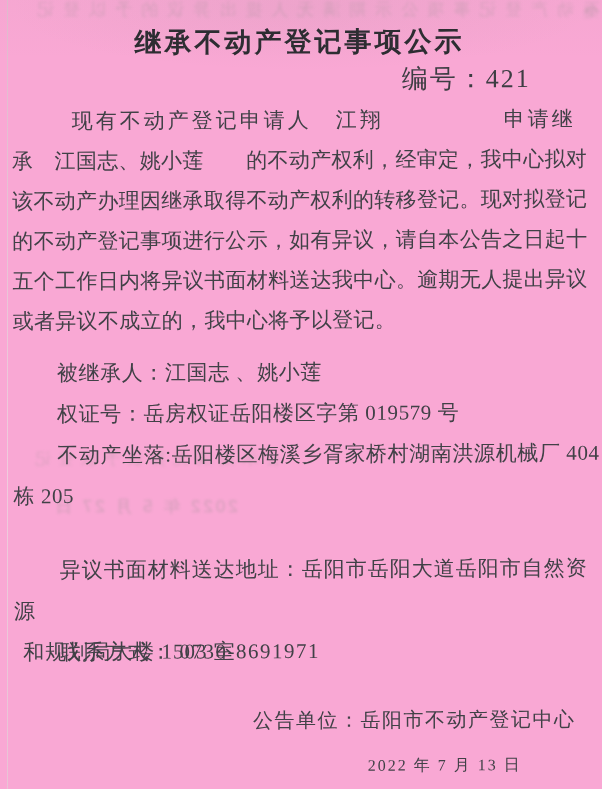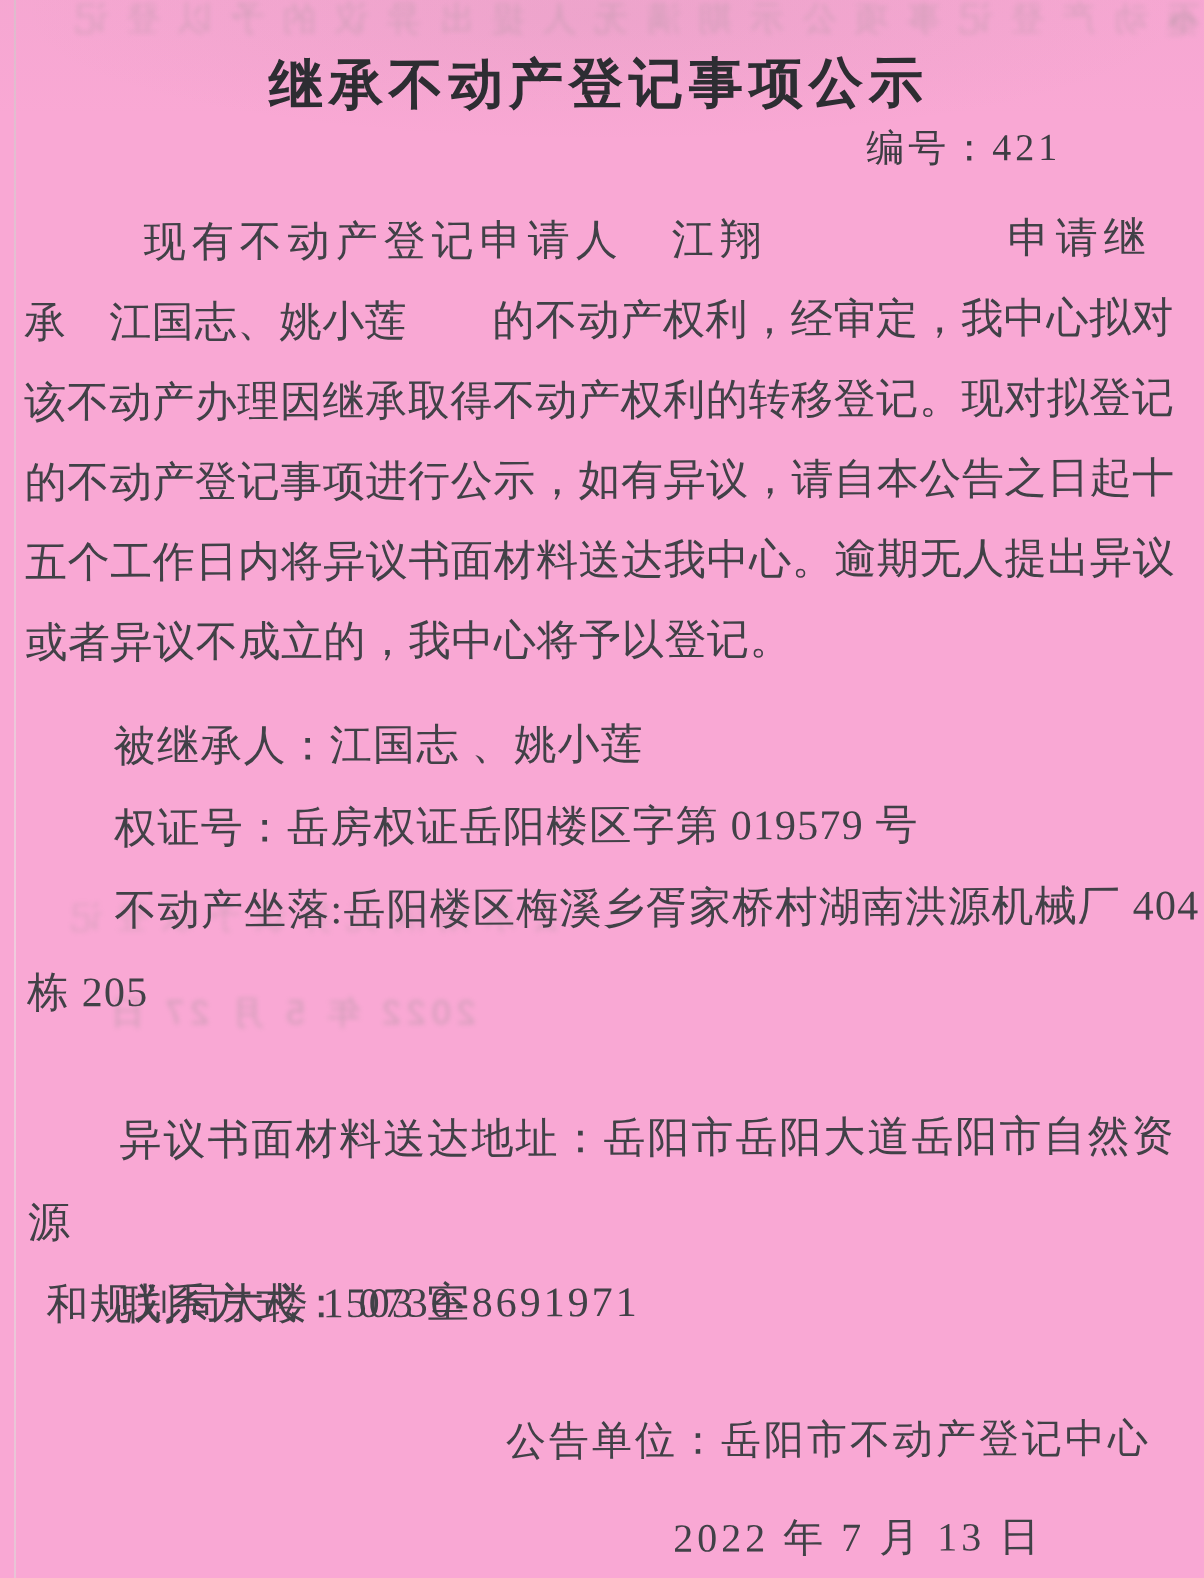--- a/index.html
+++ b/index.html
@@ -38,21 +38,21 @@
     text-align: center;
     font-family: "Liberation Sans", "DejaVu Sans", sans-serif;
     font-weight: 700;
     font-size: 27px;
     letter-spacing: 3px;
     color: #2d2d32;
   }
   .doc-no {
     position: absolute;
     top: 62px; right: 70px;
-    font-size: 19px;
+    font-size: 26px;
     letter-spacing: 2px;
     color: #3d3d43;
   }
   .paragraph {
     position: absolute;
     top: 100px; left: 13px; right: 11px;
     font-size: 21px;
     line-height: 40px;
     letter-spacing: 0.3px;
   }
@@ -88,21 +88,21 @@
   }
   .footer-issuer {
     position: absolute;
     top: 707px; right: 28px;
     font-size: 20px;
     letter-spacing: 1.5px;
   }
   .footer-date {
     position: absolute;
     top: 756px; right: 82px;
-    font-size: 20px;
+    font-size: 16px;
     letter-spacing: 2px;
   }
   
   .bleed {
     position: absolute;
     color: #8f8f8c;
     filter: blur(1.4px);
     transform: scaleX(-1);
     white-space: nowrap;
     pointer-events: none;

